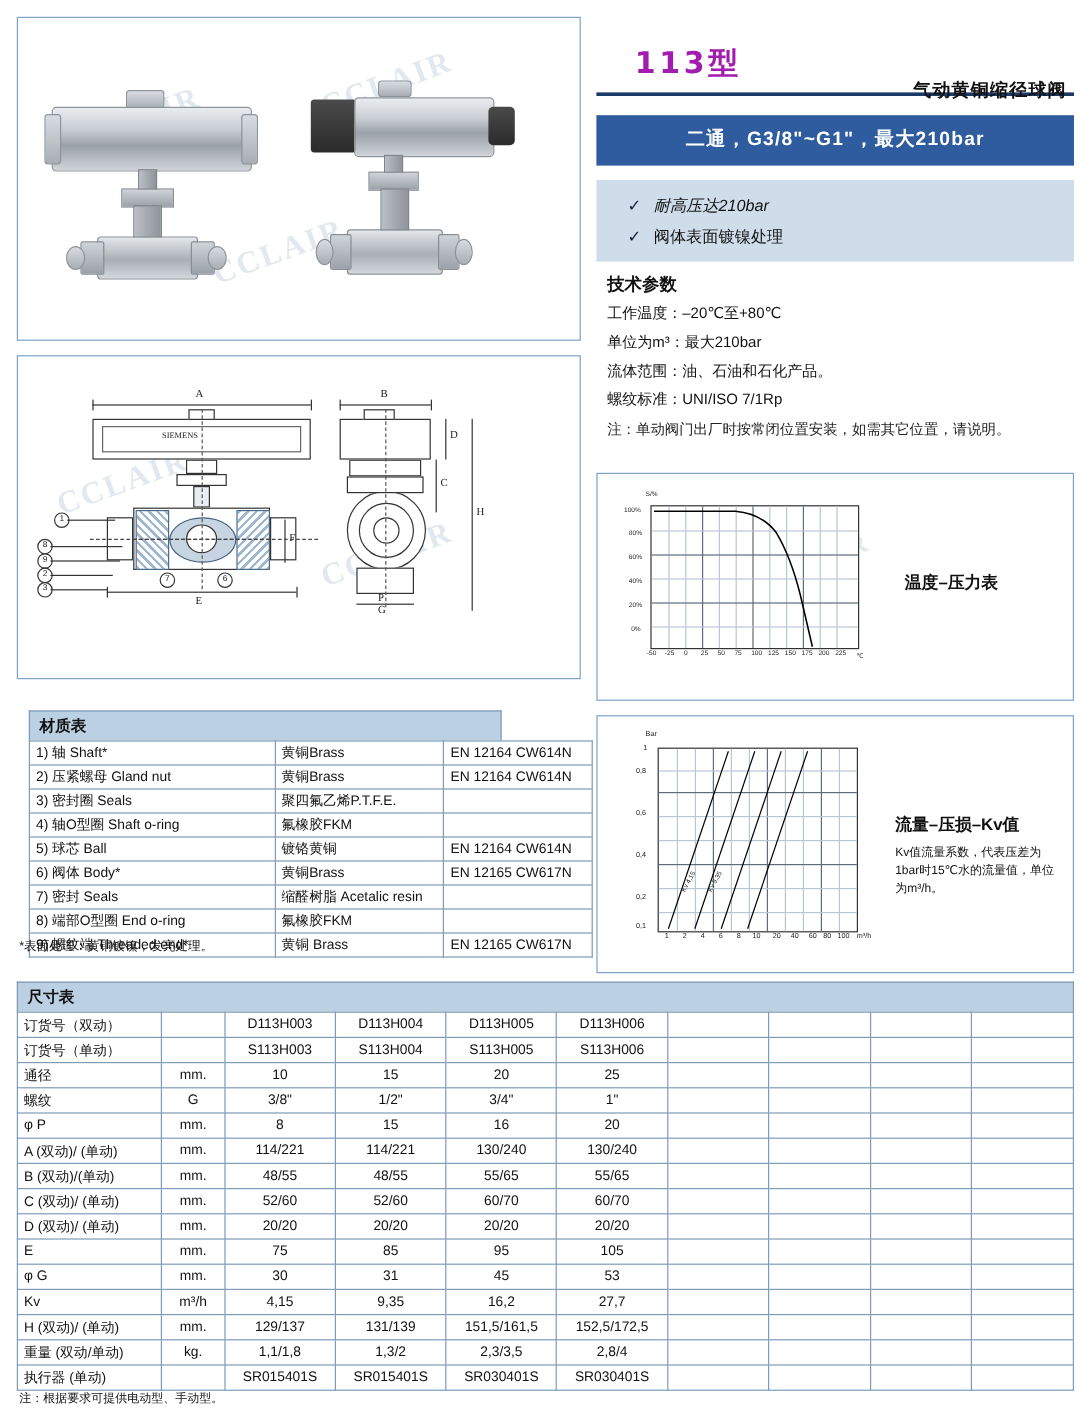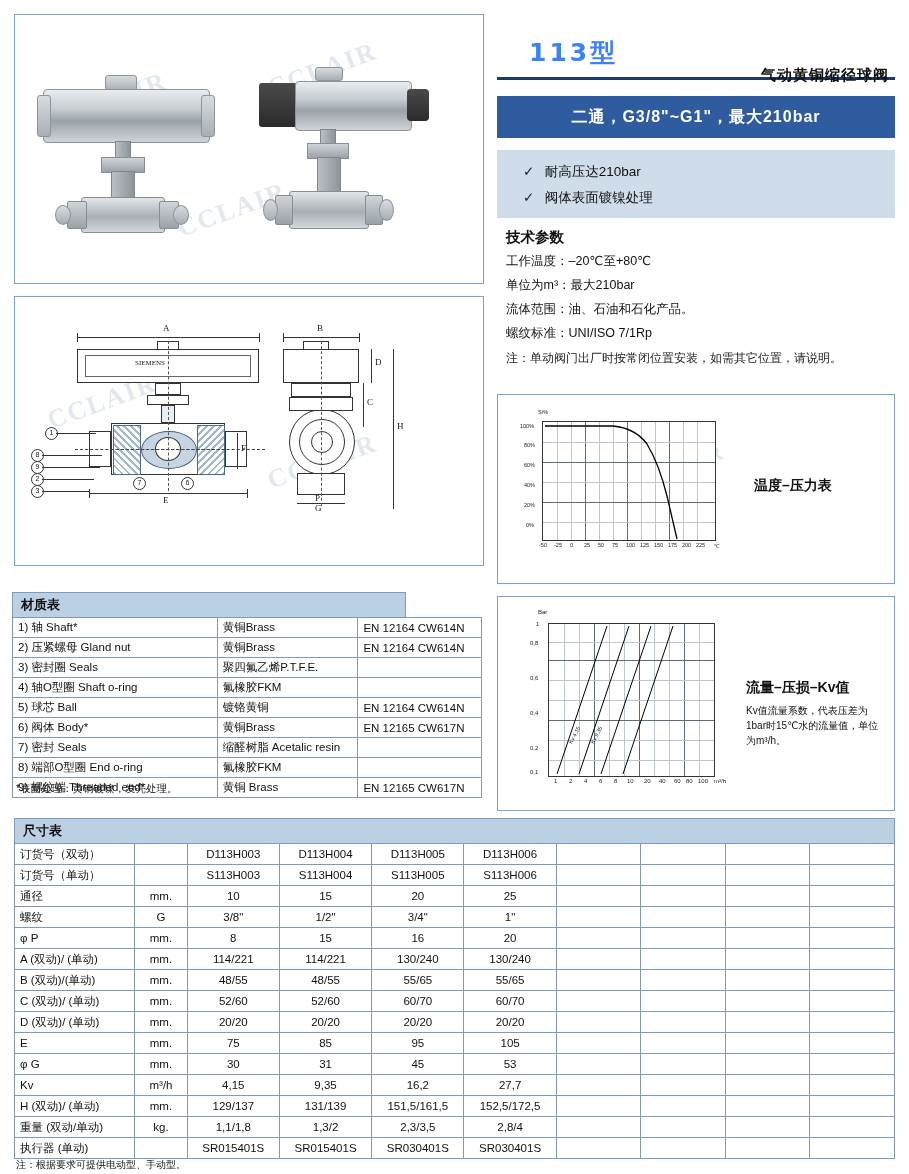--- a/index.html
+++ b/index.html
@@ -36,21 +36,21 @@
   .dash{position:absolute;border-top:1px dashed #444;}
   .dimtxt{position:absolute;font-size:9px;color:#222;font-family:"Liberation Serif",serif;}
   .circ{position:absolute;border:1px solid #333;border-radius:50%;}
   .numtag{position:absolute;width:11px;height:11px;border:1px solid #333;border-radius:50%;font-size:7px;line-height:10px;text-align:center;background:#fff;color:#222;}
   .hatch{position:absolute;background:repeating-linear-gradient(45deg,#9fb8d0 0 2px,#ffffff 2px 5px);border:1px solid #4a6c8c;}
   .hatch2{position:absolute;background:repeating-linear-gradient(-45deg,#9fb8d0 0 2px,#ffffff 2px 5px);border:1px solid #4a6c8c;}
   .solidg{position:absolute;background:#c7d4e2;border:1px solid #45617c;}
 
   
   #title-bar{left:497px;top:14px;width:398px;height:66px;background:#ffffff;border-bottom:3px solid #1b3a66;}
-  #title-main{position:absolute;left:32px;top:22px;font-size:25px;font-weight:bold;letter-spacing:3px;color:#3b82f6;font-family:"DejaVu Sans",sans-serif;}
+  #title-main{position:absolute;left:32px;top:22px;font-size:25px;font-weight:bold;letter-spacing:3px;color:#a21caf;font-family:"DejaVu Sans",sans-serif;}
   #title-sub{position:absolute;right:6px;top:52px;font-size:15px;font-weight:bold;color:#111;letter-spacing:1px;}
 
   #blue-band{left:497px;top:96px;width:398px;height:42px;background:#2f5c9e;}
   #blue-band span{display:block;color:#fff;font-size:16px;font-weight:bold;letter-spacing:1px;text-align:center;line-height:42px;}
 
   #feature-band{left:497px;top:150px;width:398px;height:68px;background:#cfdce9;}
   .feat{position:absolute;left:26px;font-size:13.5px;color:#111;}
   .feat .ck{display:inline-block;width:18px;color:#123;font-weight:bold;}
 
   
@@ -71,21 +71,21 @@
   .gyd{position:absolute;border-top:1px solid #5f6d7a;}
   .axlab{position:absolute;font-size:5.5px;color:#222;font-family:"Liberation Sans",sans-serif;}
   .axlab2{position:absolute;font-size:6px;color:#222;}
   .curve{position:absolute;}
 
   
   .tbl-head{background:#bcd0e3;font-weight:bold;font-size:13px;padding:3px 8px;border:1px solid #7d9cb8;border-bottom:none;color:#111;}
   table{border-collapse:collapse;font-size:11.5px;}
   td{border:1px solid #7d9cb8;padding:2px 5px;color:#111;}
 
-  #mat-box{left:12px;top:592px;width:394px;}
+  #mat-box{left:24px;top:592px;width:394px;}
   #mat-table{width:470px;}
   #mat-table td.c1{width:210px;}
   #mat-table td.c2{width:140px;}
   #mat-table td.c3{width:120px;}
   #mat-note{position:absolute;left:16px;top:782px;font-size:10.5px;color:#111;}
 
   #dim-box{left:14px;top:818px;width:881px;}
   #dim-table{width:881px;}
   #dim-table td{height:16px;}
   .lbl{width:120px;}
@@ -218,21 +218,21 @@
   <div class="box" id="title-bar">
     <div id="title-main">113型</div>
     <div id="title-sub">气动黄铜缩径球阀</div>
   </div>
 
   <div class="box" id="blue-band">
     <span>二通，G3/8"~G1"，最大210bar</span>
   </div>
 
   <div class="box" id="feature-band">
-    <div class="feat" style="top:13px;">
+    <div class="feat" style="top:13px;font-style:italic;">
       <span class="ck">✓</span>
       <span>耐高压达210bar</span>
     </div>
     <div class="feat" style="top:39px;">
       <span class="ck">✓</span>
       <span>阀体表面镀镍处理</span>
     </div>
   </div>
 
   <div class="box" id="tech">

